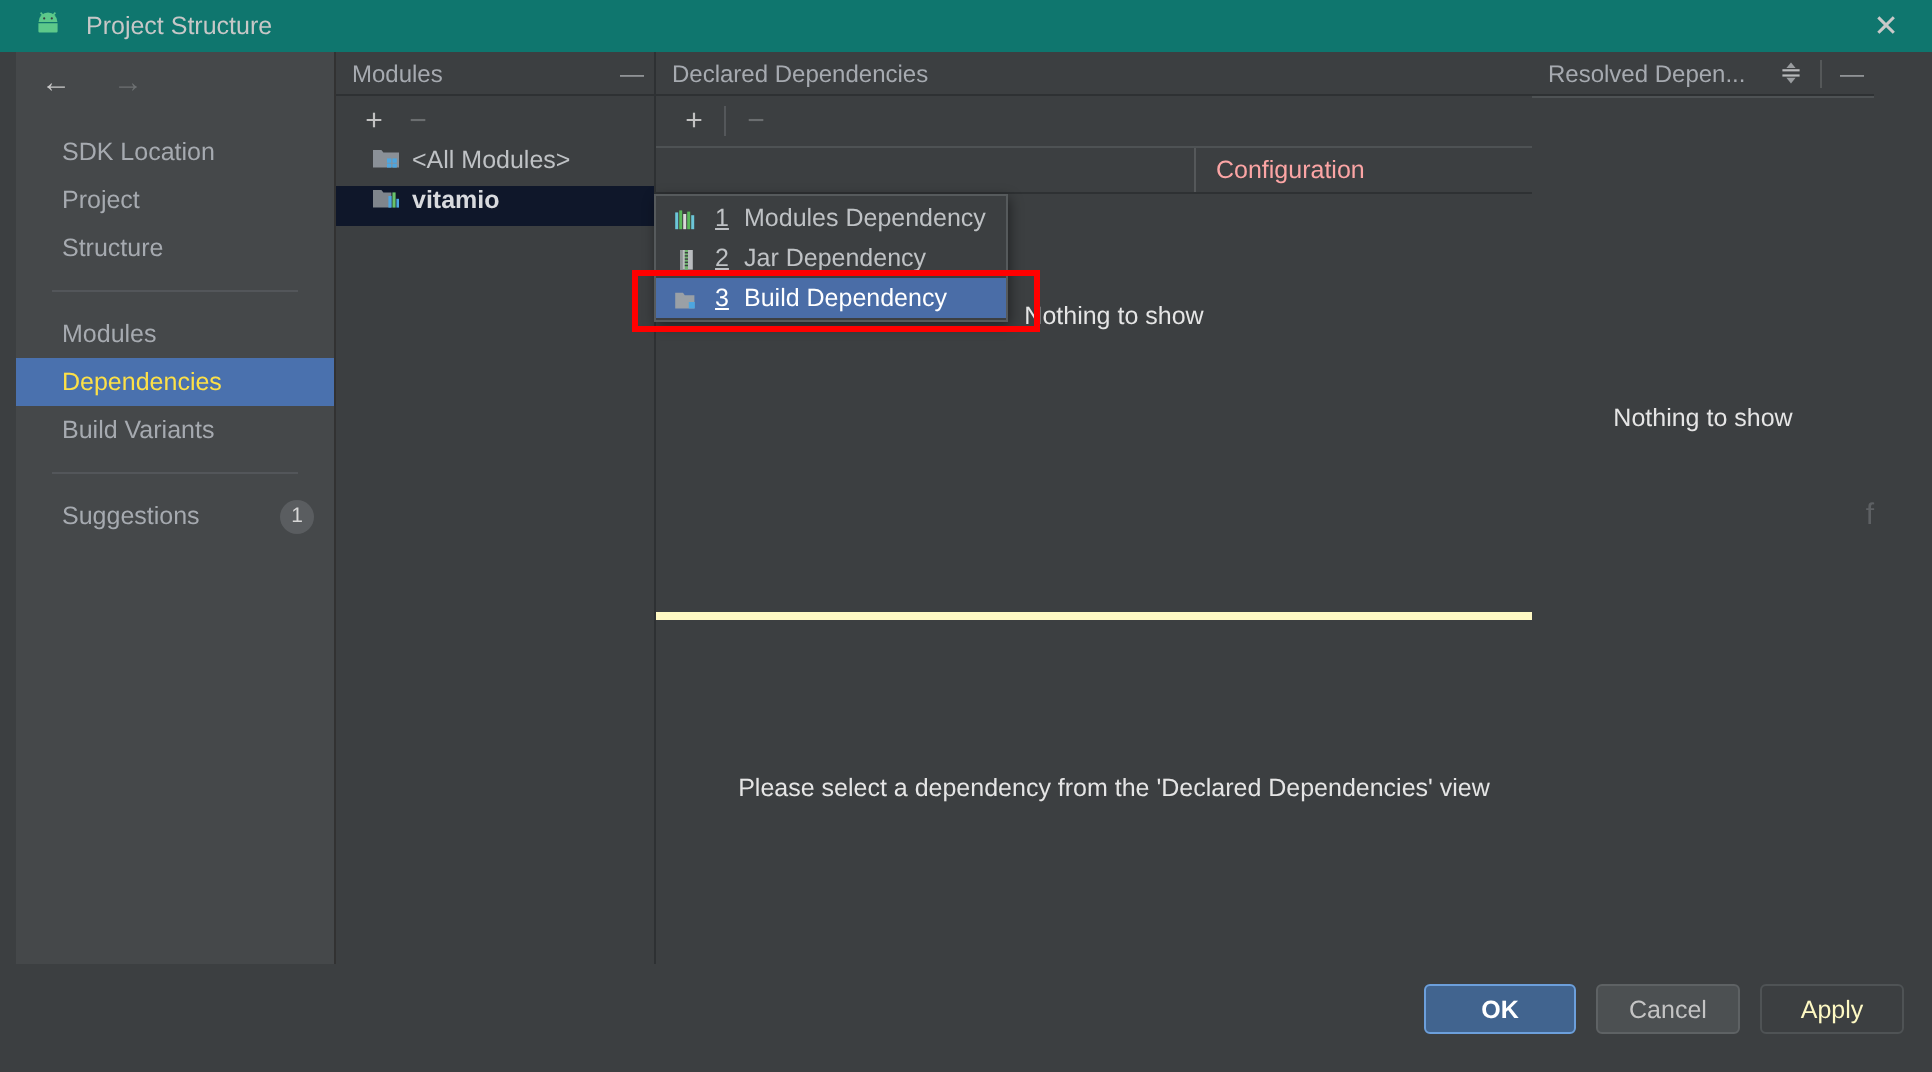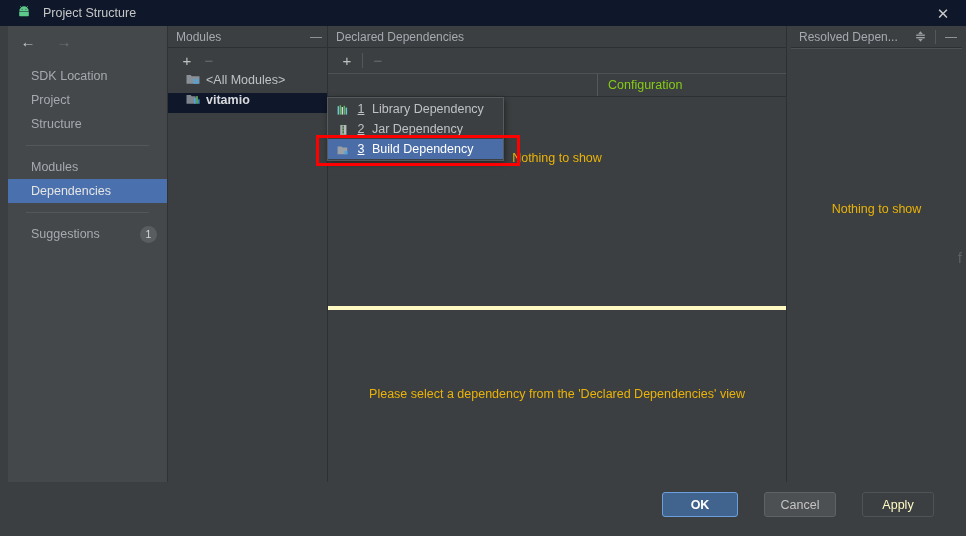--- a/index.html
+++ b/index.html
@@ -19,21 +19,21 @@
     overflow: hidden;
     font-size: 12px;
     color: #bbbbbb;
   }
 
   
   .titlebar {
     position: absolute;
     left: 0; top: 0;
     width: 966px; height: 26px;
-    background: #0f172a;
+    background: #0f766e;
     display: flex;
     align-items: center;
   }
   .title-icon {
     margin-left: 16px;
     width: 16px; height: 16px;
     display: flex; align-items: center; justify-content: center;
   }
   .title-text {
     margin-left: 11px;
@@ -89,21 +89,21 @@
     display: flex;
     align-items: center;
     padding-left: 23px;
     font-size: 12.5px;
     color: #a6aab0;
     box-sizing: border-box;
     position: relative;
   }
   .nav-item.selected {
     background: #4a71ae;
-    color: #e5e5e5;
+    color: #fde047;
   }
   .nav-sep {
     height: 1px;
     background: #53565a;
     margin: 9px 18px 9px 18px;
   }
   .nav-badge {
     position: absolute;
     right: 10px;
     width: 17px; height: 17px;
@@ -199,33 +199,33 @@
     box-sizing: border-box;
   }
   .table-head {
     height: 22px;
     display: flex;
     align-items: center;
     border-top: 1px solid #4e5254;
     border-bottom: 1px solid #2e3133;
     background: #3c3f41;
     font-size: 12.5px;
-    color: #84cc16;
+    color: #fca5a5;
   }
   .th {
     height: 100%;
     display: flex;
     align-items: center;
     padding-left: 10px;
     box-sizing: border-box;
   }
   .th.col1 { width: 270px; border-right: 1px solid #55585a; }
   .th.col2 { flex: 1; }
   .empty-msg {
-    color: #eab308;
+    color: #e5e5e5;
     font-size: 12.5px;
     text-align: center;
   }
   .declared-list {
     position: relative;
     height: 206px;
     background: #3c3f41;
   }
   .declared-list .empty-msg {
     position: absolute;
@@ -242,21 +242,21 @@
   }
   .declared-detail .empty-msg {
     position: absolute;
     left: 0; right: 0;
     top: 77px;
   }
 
   
   .resolved-panel {
     position: absolute;
-    left: 791px; top: 0;
+    left: 766px; top: 0;
     width: 171px; height: 456px;
     background: #3c3f41;
     box-sizing: border-box;
   }
   .resolved-body {
     position: relative;
     height: 434px;
     border-top: 1px solid #4e5254;
   }
   .resolved-body .empty-msg {
@@ -318,23 +318,23 @@
 
   
   .footer {
     position: absolute;
     left: 0; top: 482px;
     width: 966px; height: 54px;
     background: #3c3f41;
   }
   .footer-buttons {
     position: absolute;
-    right: 32px; top: 10px;
-    display: flex;
-    gap: 26px;
+    right: 14px; top: 10px;
+    display: flex;
+    gap: 10px;
   }
   .btn {
     height: 25px;
     min-width: 72px;
     border-radius: 3px;
     display: flex;
     align-items: center;
     justify-content: center;
     font-size: 12.5px;
     box-sizing: border-box;
@@ -395,20 +395,23 @@
         <div class="nav-item">
           <span>Structure</span>
         </div>
         <div class="nav-sep"></div>
         <div class="nav-item">
           <span>Modules</span>
         </div>
         <div class="nav-item selected">
           <span>Dependencies</span>
         </div>
+        <div class="nav-item">
+          <span>Build Variants</span>
+        </div>
         <div class="nav-sep"></div>
         <div class="nav-item">
           <span>Suggestions</span>
           <span class="nav-badge">1</span>
         </div>
       </div>
       <div class="leftnav-scroll"></div>
     </div>
 
     <div class="modules-panel">
@@ -491,21 +494,21 @@
         <span class="popup-icon">
           <svg width="13" height="12" viewBox="0 0 13 12">
             <rect x="0.6" y="2.2" width="1.5" height="8.4" fill="#6cc6d8"></rect>
             <rect x="2.6" y="1.2" width="1.5" height="9.4" fill="#5ab85a"></rect>
             <rect x="4.6" y="3.0" width="1.5" height="7.6" fill="#d8d8d8"></rect>
             <rect x="6.6" y="1.8" width="1.5" height="8.8" fill="#5ab85a"></rect>
             <rect x="8.6" y="3.6" width="1.5" height="7.0" fill="#6cc6d8"></rect>
           </svg>
         </span>
         <span class="popup-mnemonic">1</span>
-        <span>Library Dependency</span>
+        <span>Modules Dependency</span>
       </div>
       <div class="popup-item">
         <span class="popup-icon">
           <svg width="13" height="12" viewBox="0 0 13 12">
             <rect x="3.0" y="1.0" width="6.4" height="9.8" fill="#b9bcbf"></rect>
             <rect x="3.0" y="1.0" width="1.4" height="9.8" fill="#8e9295"></rect>
             <rect x="5.4" y="1.0" width="1.6" height="9.8" fill="#6fb36f"></rect>
             <rect x="5.4" y="2.0" width="1.6" height="0.7" fill="#3c3f41"></rect>
             <rect x="5.4" y="3.6" width="1.6" height="0.7" fill="#3c3f41"></rect>
             <rect x="5.4" y="5.2" width="1.6" height="0.7" fill="#3c3f41"></rect>

